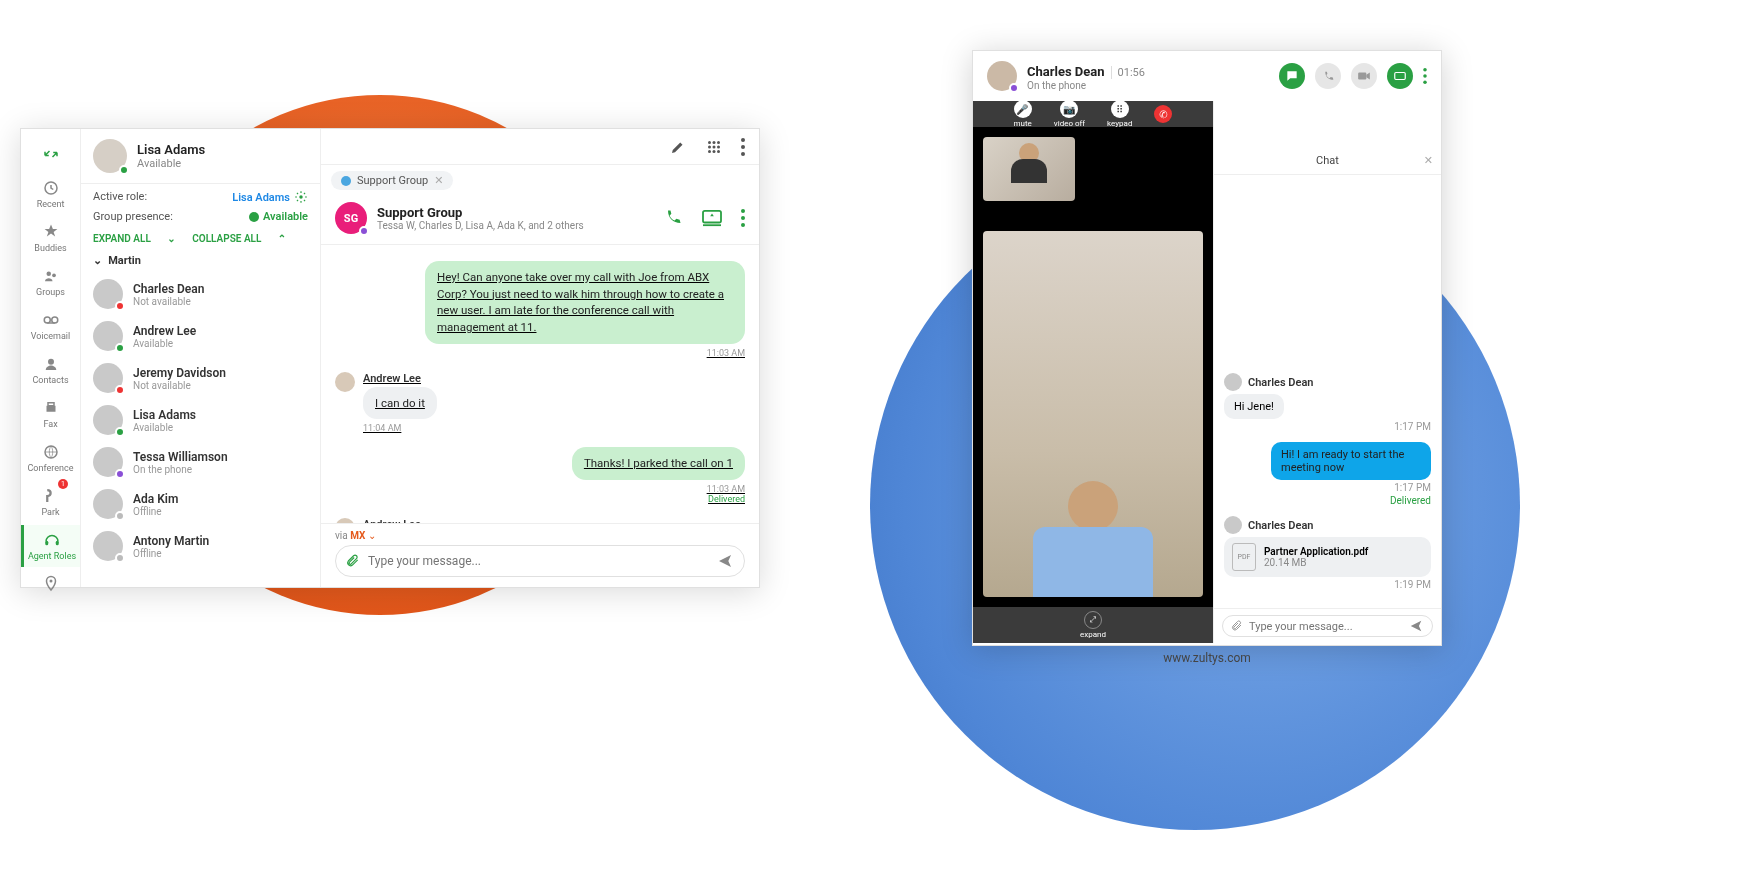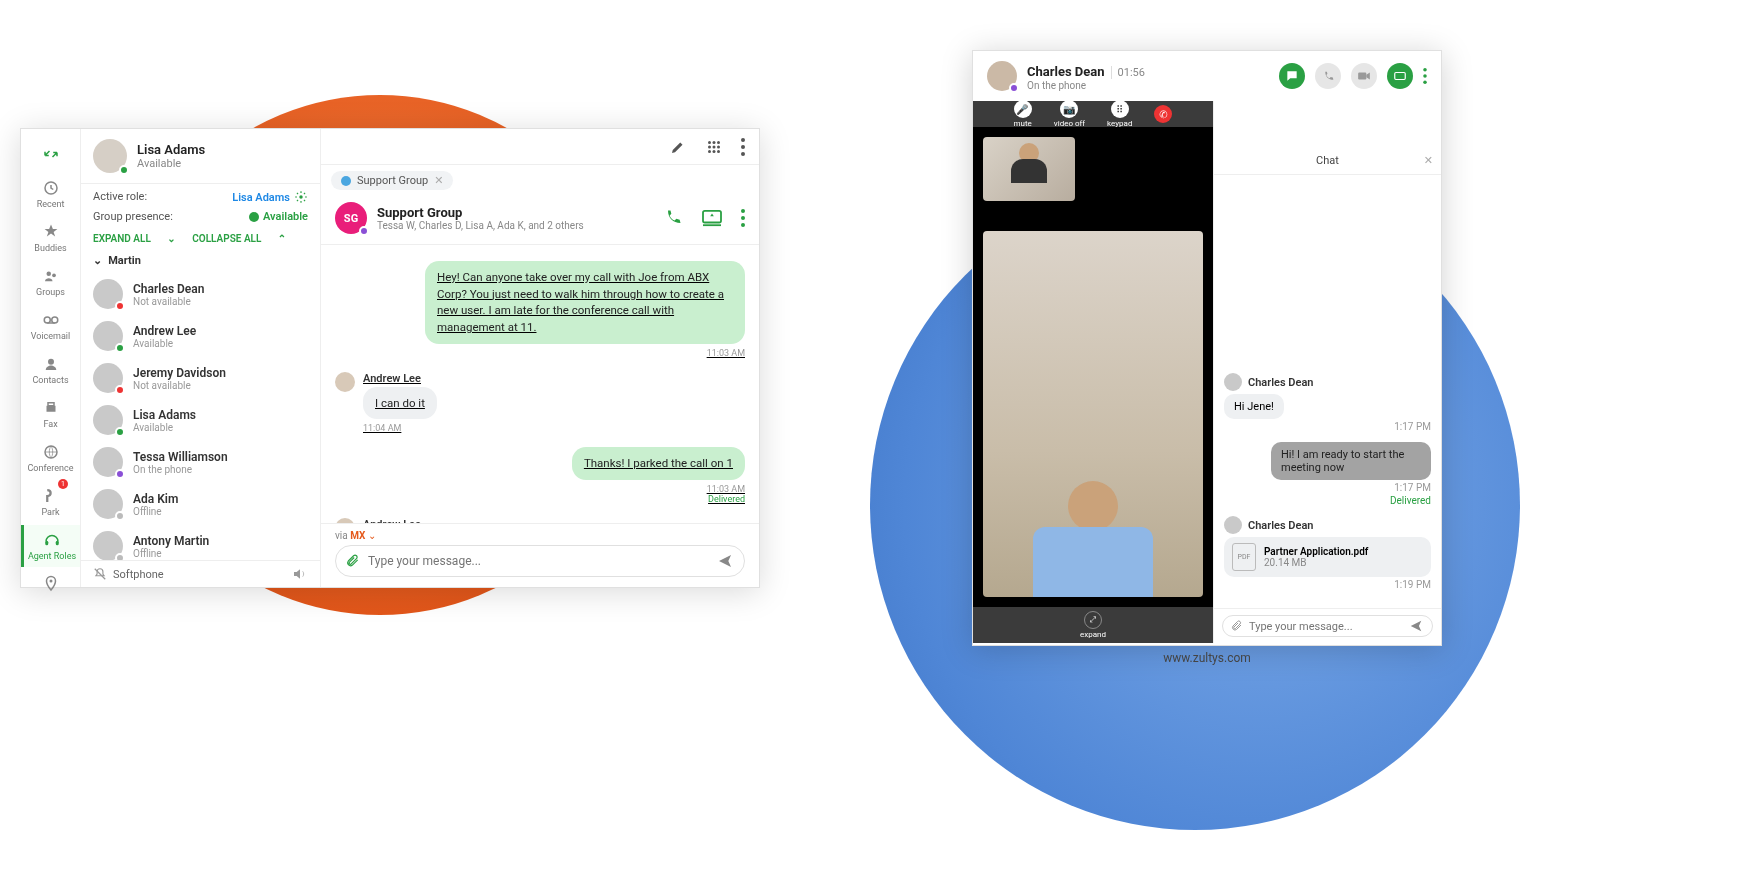--- a/index.html
+++ b/index.html
@@ -92,21 +92,21 @@
   .vid-foot .c{width:18px;height:18px;border:1px solid #888;border-radius:50%;display:flex;align-items:center;justify-content:center;}
 
   .chat-col{flex:1; background:#fff; display:flex; flex-direction:column; border-left:1px solid #eee;}
   .chat-col-hdr{display:flex;align-items:center;justify-content:center;position:relative;height:28px;border-bottom:1px solid #eee;font-size:11px;color:#444;margin-top:46px;}
   .chat-col-hdr .x{position:absolute;right:8px;color:#aaa;cursor:pointer;}
   .chat-col-body{flex:1; padding:8px 10px; overflow:auto;}
   .cc-msg{margin-bottom:10px;}
   .cc-from{display:flex;align-items:center;gap:6px;font-size:11px;font-weight:600;color:#333;margin-bottom:3px;}
   .cc-from .av{width:18px;height:18px;border-radius:50%;background:#c9c9c9;}
   .cc-bubble{background:#eef0f2;border-radius:10px;padding:6px 10px;font-size:11px;display:inline-block;max-width:160px;}
-  .cc-bubble.sent{background:#a3a3a3;}
+  .cc-bubble.sent{background:#0ea5e9;}
   .cc-time{font-size:10px;color:#999;display:block;text-align:right;margin-top:2px;}
   .cc-right{text-align:right;}
   .file-bubble{display:flex;align-items:center;gap:8px;background:#eef0f2;border-radius:10px;padding:6px 8px;font-size:10px;}
   .file-ic{width:24px;height:28px;border:1px solid #bbb;border-radius:3px;display:flex;align-items:center;justify-content:center;font-size:7px;color:#888;}
   .chat-col-input{border-top:1px solid #eee;padding:6px 8px;}
   .chat-col-input .row{display:flex;align-items:center;border:1px solid #e0e0e0;border-radius:14px;padding:3px 8px;gap:6px;}
   .chat-col-input input{flex:1;border:none;outline:none;font-size:11px;}
 
   .footer-url{text-align:center;font-size:12px;color:#444;padding:8px 0 10px;}
 
@@ -293,33 +293,20 @@
         <div class="contact">
           <div class="avatar">
             <span class="presence p-grey"></span>
           </div>
           <div>
             <div class="cname">Antony Martin</div>
             <div class="cstat">Offline</div>
           </div>
         </div>
       </div>
-    <div class="softphone">
-      <span style="display:flex;align-items:center;gap:6px">
-        <svg width="14" height="14" viewBox="0 0 24 24">
-            <path d="M12 3a5 5 0 015 5v4l2 3H5l2-3V8a5 5 0 015-5z" fill="none" stroke="#999" stroke-width="2"></path>
-            <path d="M3 3l18 18" stroke="#999" stroke-width="2"></path>
-          </svg>
-        <span>Softphone</span>
-      </span>
-      <svg width="16" height="12" viewBox="0 0 24 18">
-          <path d="M3 6v6h4l5 4V2L7 6z" fill="#999"></path>
-          <path d="M16 5c2 2 2 6 0 8" stroke="#999" fill="none"></path>
-        </svg>
-    </div>
   </div>
 
   <div class="chat">
     <div class="chat-top">
       <svg width="18" height="18" viewBox="0 0 24 24">
           <path d="M4 20l4-1 10-10-3-3L5 16z" fill="#555"></path>
         </svg>
       <svg width="18" height="18" viewBox="0 0 24 24">
           <circle cx="6" cy="6" r="2" fill="#555"></circle>
           <circle cx="12" cy="6" r="2" fill="#555"></circle>

